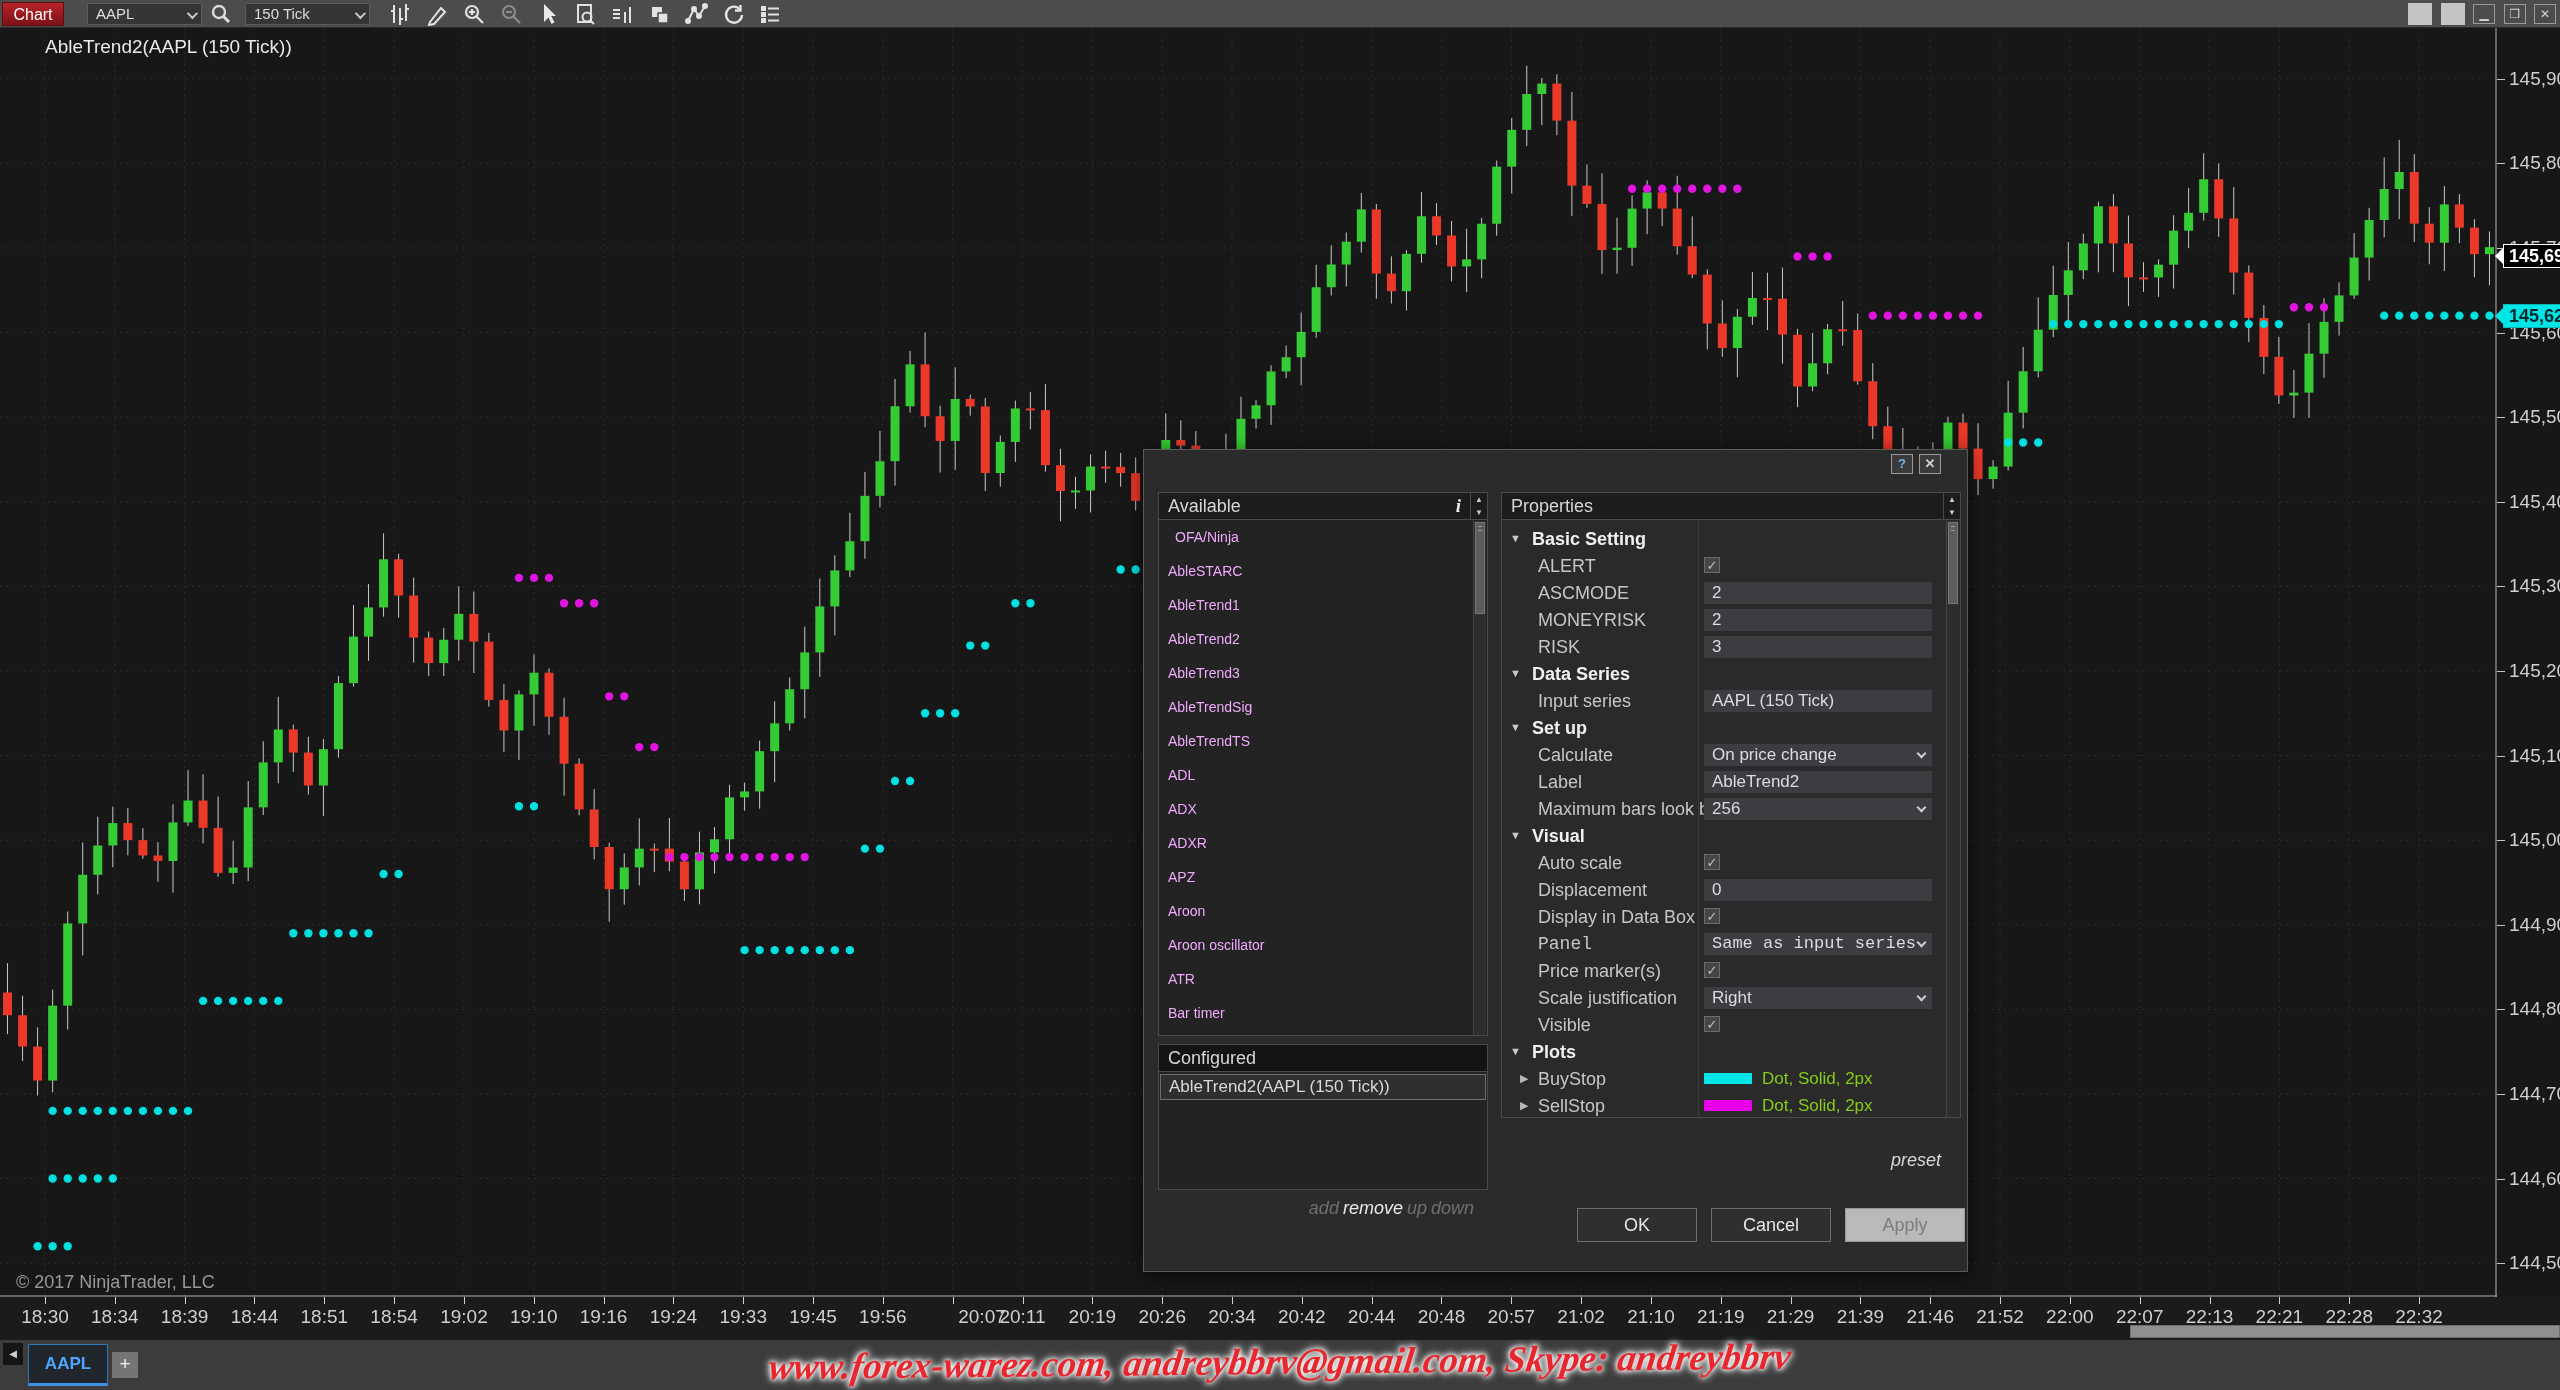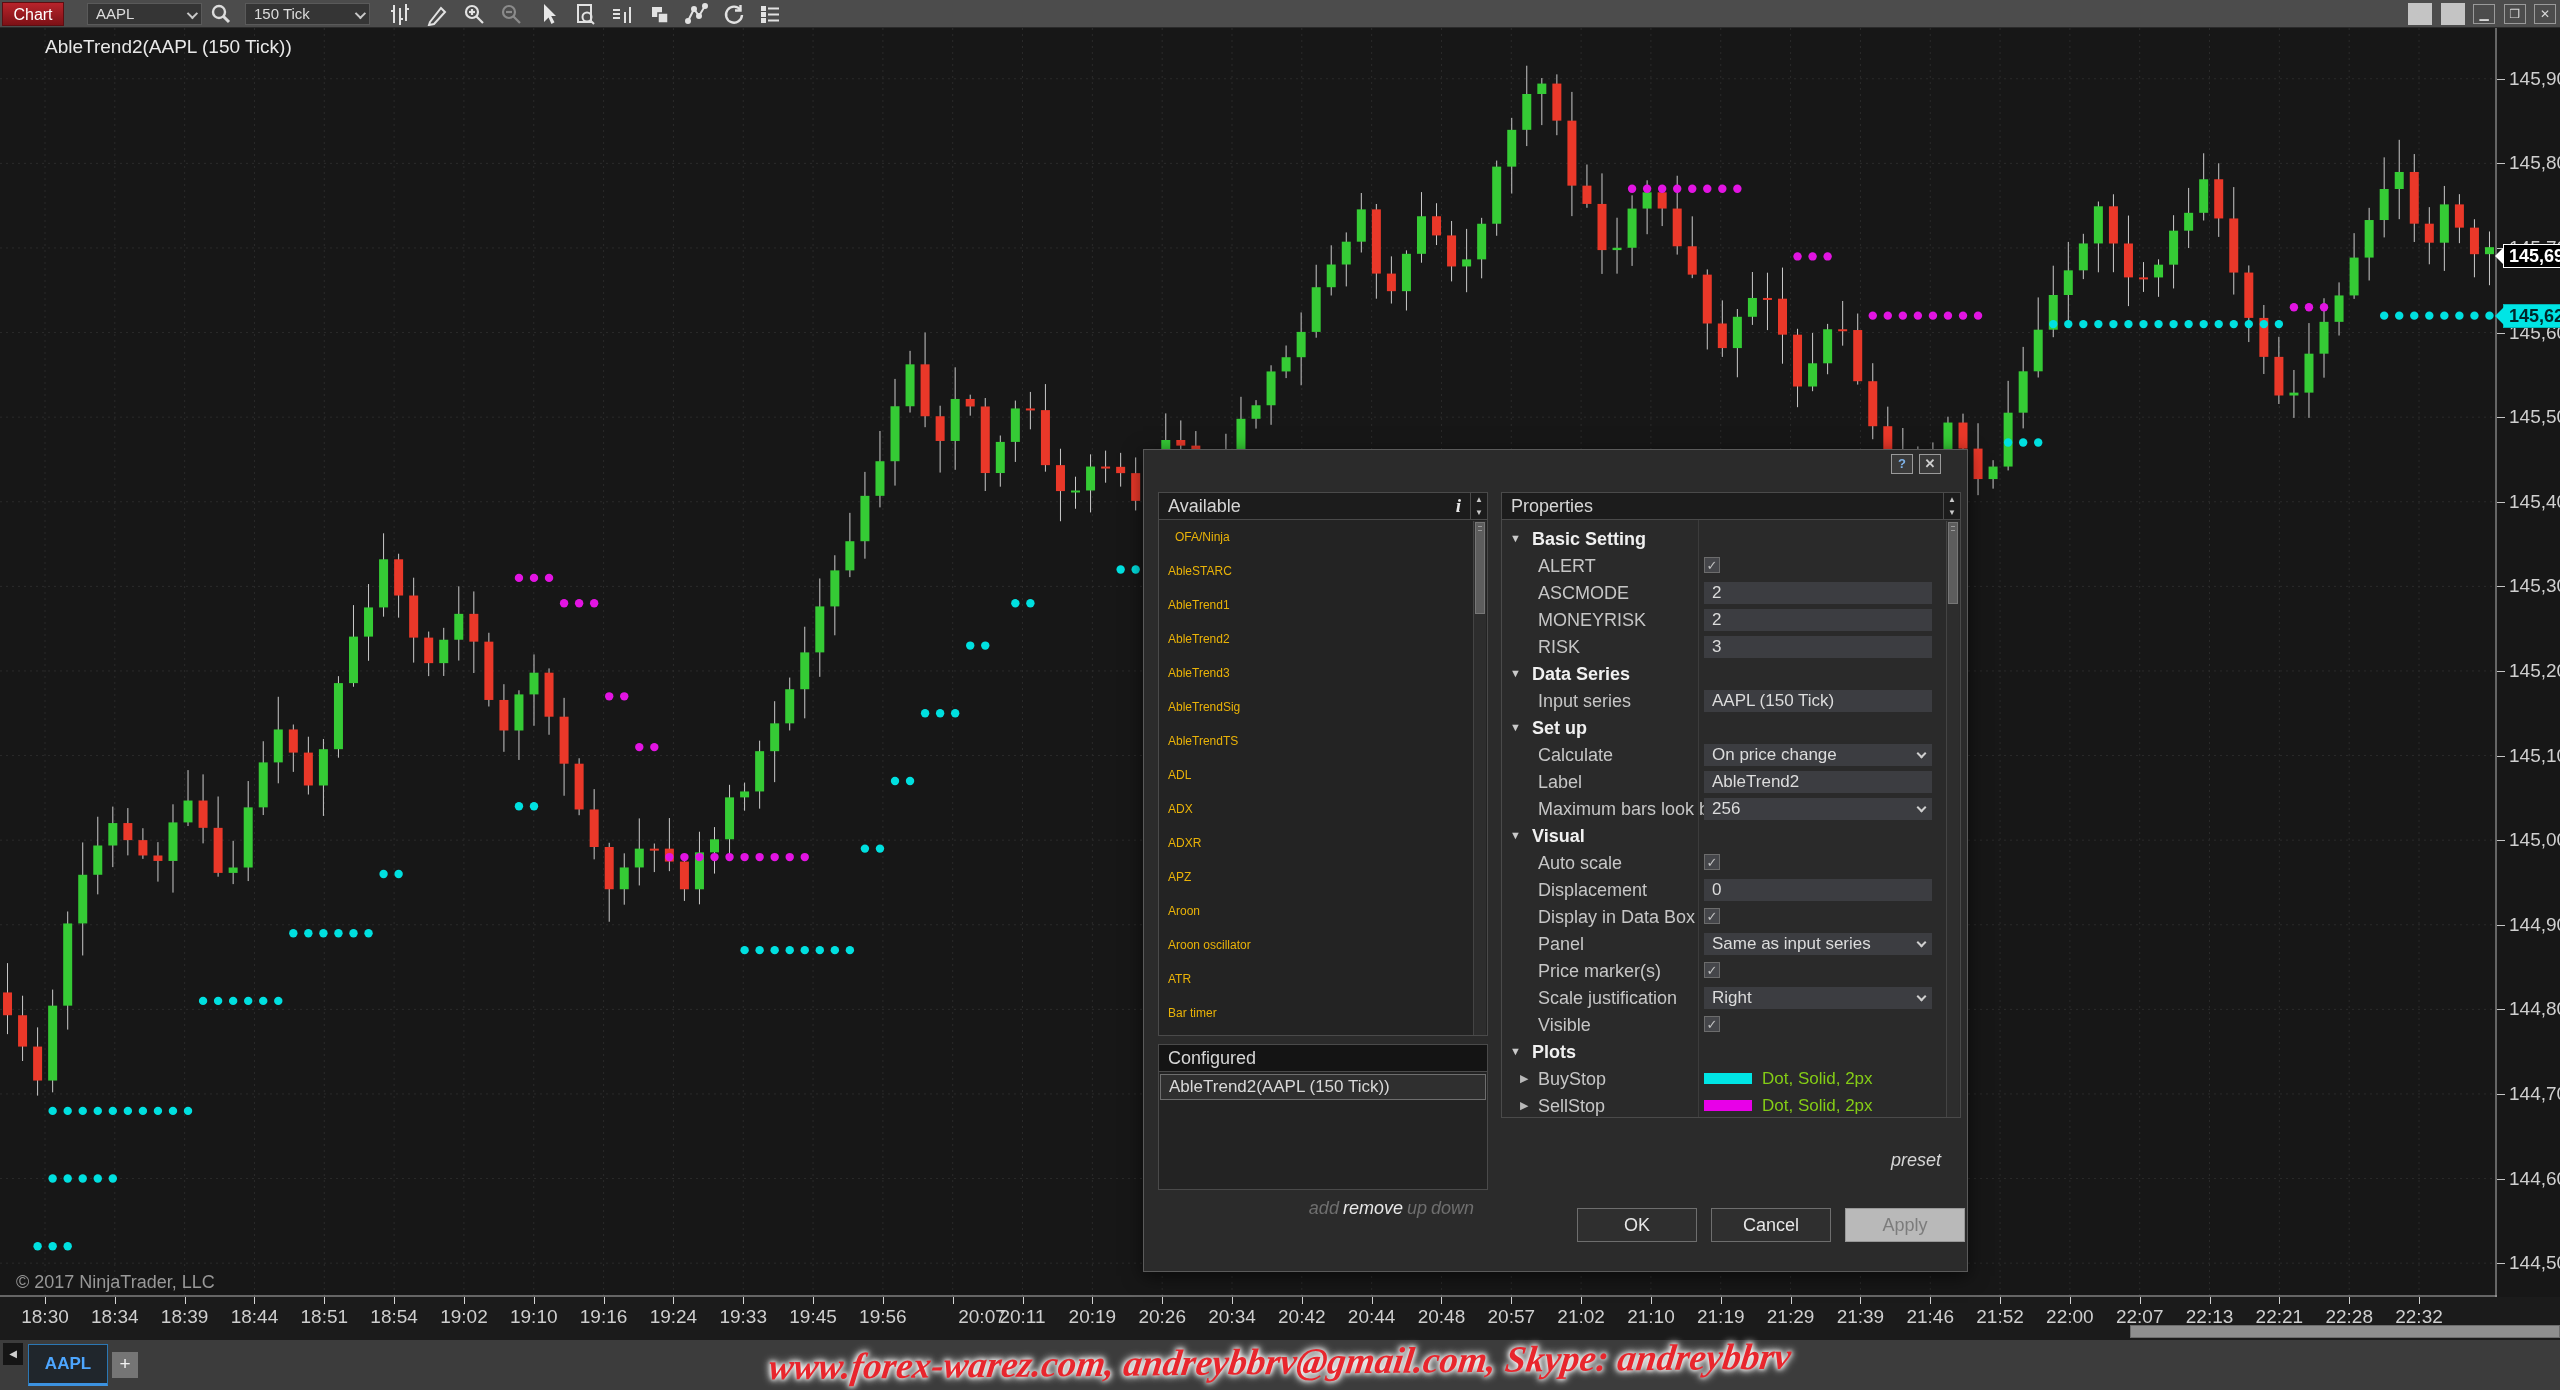--- a/index.html
+++ b/index.html
@@ -51,21 +51,21 @@
   #dialog { position:absolute; left:1143px; top:449px; width:825px; height:823px; background:#2b2b2b; border:1px solid #5a5a5a; box-shadow:0 4px 18px rgba(0,0,0,.6); }
   #dlg-title { position:absolute; left:0; top:0; width:100%; height:28px; background:#3a3a3a; color:#d4d4d4; font-size:18px; line-height:28px; padding-left:10px; border-bottom:1px solid #222; }
   .dlg-tbtn { position:absolute; top:4px; width:22px; height:20px; border:1px solid #9a9a9a; background:#3a3a3a; color:#cfcfcf; font-size:13px; font-weight:bold; text-align:center; line-height:18px; }
   #dlg-help { right:54px; color:#7fb2e8; }
   #dlg-close { right:26px; }
   .lh { background:#1c1c1c; border:1px solid #4a4a4a; color:#d6d6d6; font-size:18px; line-height:26px; padding-left:9px; position:absolute; }
   .spin { position:absolute; right:0; top:0; width:17px; height:100%; border-left:1px solid #4a4a4a; color:#c9c9c9; font-size:8px; text-align:center; line-height:13px; }
   #available-hdr { left:14px; top:42px; width:330px; height:28px; }
   #available-hdr .info { position:absolute; right:26px; top:0; font-family:"Liberation Serif",serif; font-style:italic; font-weight:bold; font-size:19px; color:#e8e8e8; }
   #available-list { position:absolute; left:14px; top:70px; width:330px; height:516px; background:#232323; border:1px solid #4a4a4a; border-top:none; overflow:hidden; }
-  .av-item { height:34px; line-height:34px; color:#eab308; font-size:12px; padding-left:9px; }
+  .av-item { height:34px; line-height:34px; color:#f0abfc; font-size:14px; padding-left:9px; }
   .av-item.indent { padding-left:16px; }
   .vscroll { position:absolute; right:1px; top:1px; width:13px; background:#2d2d2d; border-left:1px solid #444; }
   .vthumb { position:absolute; left:1px; width:10px; background:#5d5d5d; border:1px solid #777; }
   .vthumb:before { content:""; display:block; margin:3px 2px 0; border-top:1px solid #9a9a9a; border-bottom:1px solid #9a9a9a; height:3px; }
   #configured-hdr { left:14px; top:594px; width:330px; height:28px; background:#141414; }
   #configured-list { position:absolute; left:14px; top:622px; width:330px; height:118px; background:#232323; border:1px solid #4a4a4a; border-top:none; }
   .cfg-item { margin:2px 1px; height:26px; line-height:24px; color:#d8d8d8; font-size:17px; padding-left:8px; background:#2f2f2f; border:1px solid #6e6e6e; }
   #list-actions { position:absolute; left:14px; top:748px; width:330px; text-align:right; padding-right:14px; font-size:18px; font-style:italic; }
   #list-actions span { margin-left:4px; }
   .act-dim { color:#6f6f6f; }
@@ -954,21 +954,21 @@
             <span class="pcheck">✓</span>
           </div>
           <div class="prow" style="top: 357px;">
             <span class="clabel">Displacement</span>
             <span class="pval">0</span>
           </div>
           <div class="prow" style="top: 384px;">
             <span class="clabel">Display in Data Box</span>
             <span class="pcheck">✓</span>
           </div>
-          <div class="prow" style="top: 411px;">
+          <div class="prow" style="top: 411px; font-family: Liberation Mono, monospace;">
             <span class="clabel">Panel</span>
             <span class="pval">Same as input series<span class="chev"></span></span>
           </div>
           <div class="prow" style="top: 438px;">
             <span class="clabel">Price marker(s)</span>
             <span class="pcheck">✓</span>
           </div>
           <div class="prow" style="top: 465px;">
             <span class="clabel">Scale justification</span>
             <span class="pval">Right<span class="chev"></span></span>

